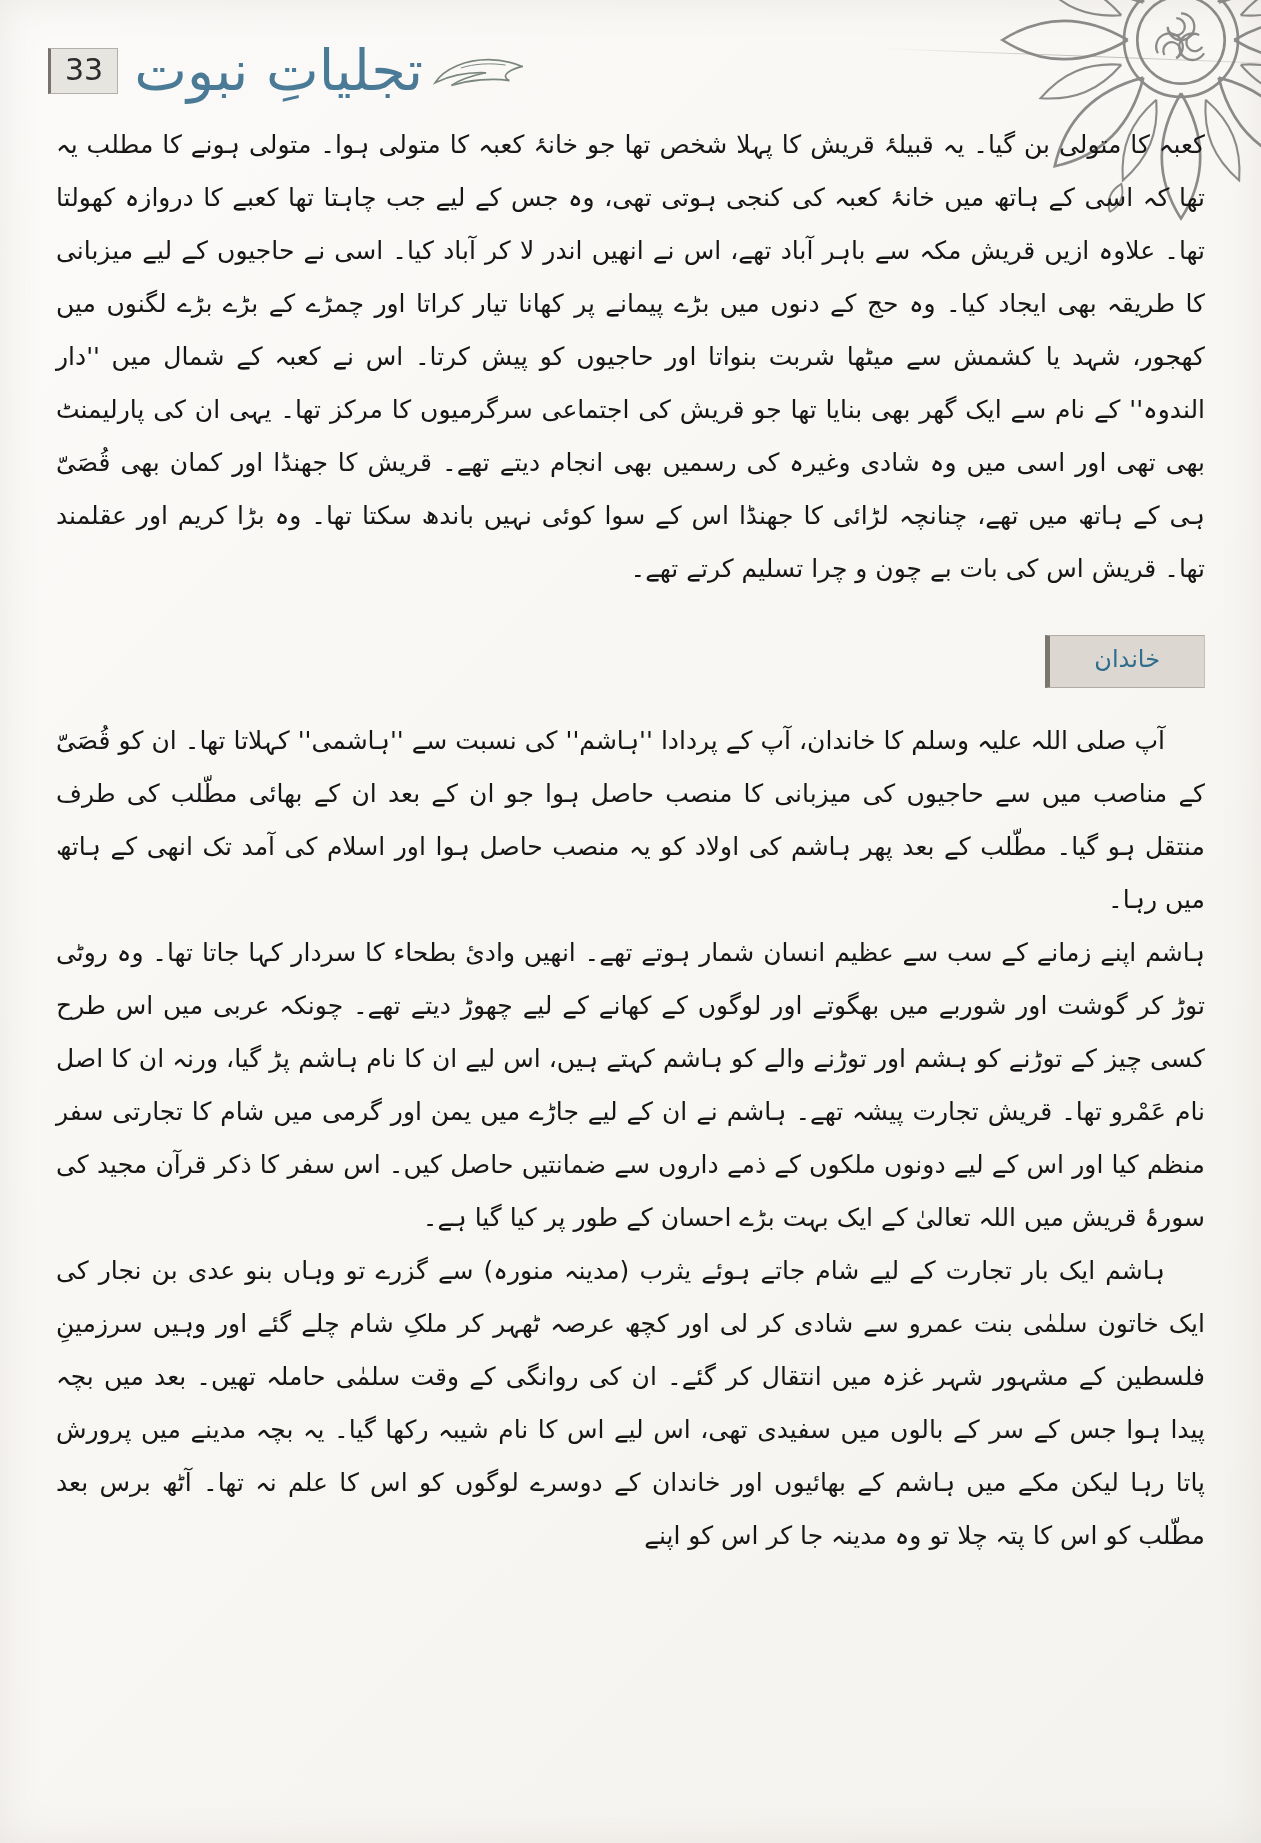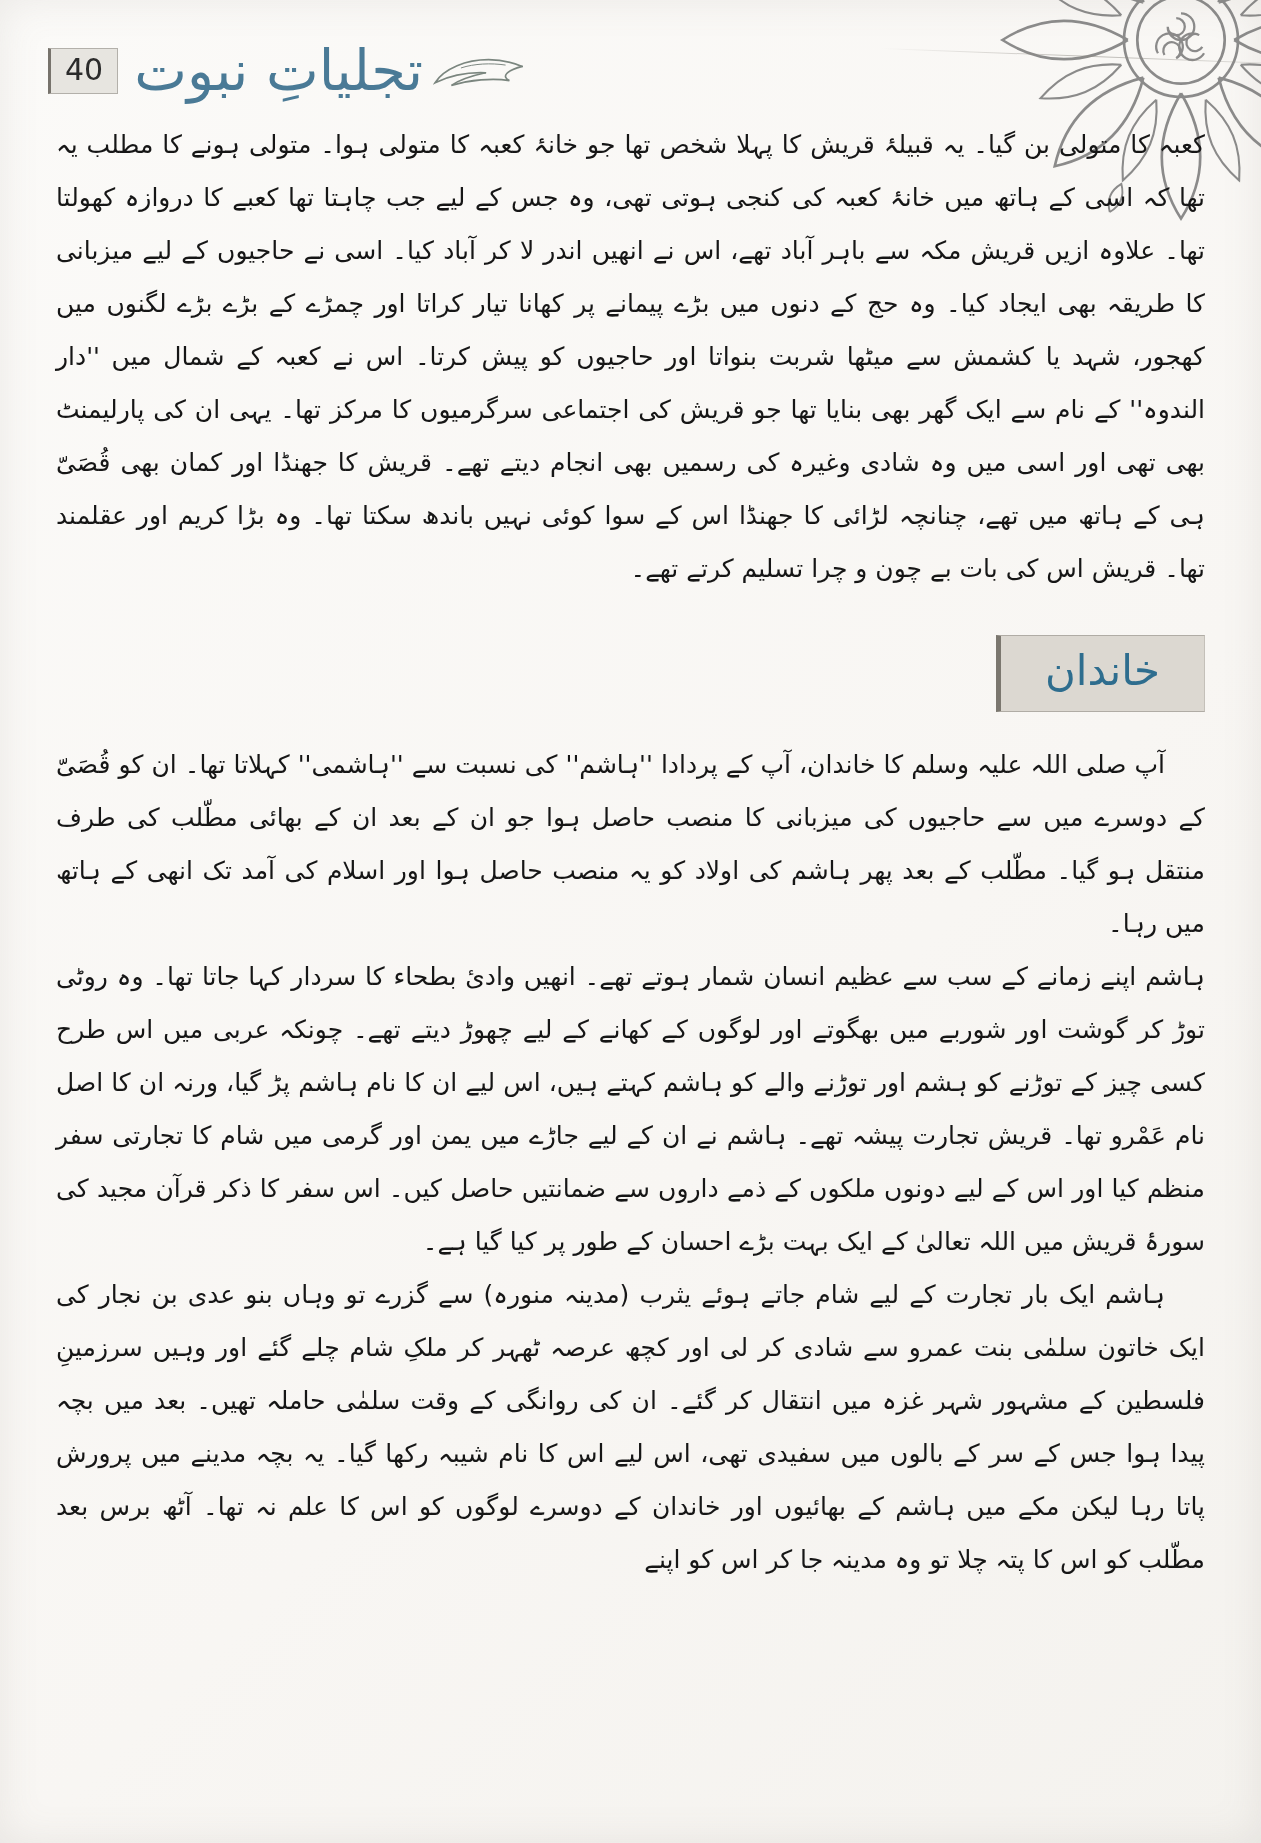--- a/index.html
+++ b/index.html
@@ -56,21 +56,21 @@
   .para.indent{text-indent:40px;}
   .heading-box{
     display:inline-block;
     margin:40px 0 26px 0;
     background:#dcd8d1;
     border:1px solid #b0aca5;
     border-right:1px solid #c4c0b9;
     border-left:5px solid #7b776f;
     padding:8px 44px 12px 44px;
     color:#2e6d8e;
-    font-size:42px;
+    font-size:24px;
     line-height:1.3;
   }
   .heading-row{line-height:0;}
   svg{display:block;}
 </style>
 </head>
 <body>
 
 <div class="page">
 
@@ -109,21 +109,21 @@
           <path d="M0,-94 q6,8 0,16 q-6,-8 0,-16" transform="rotate(-22.5) translate(0,-4)"></path>
           <path d="M0,-94 q6,8 0,16 q-6,-8 0,-16" transform="rotate(202.5) translate(0,-4)"></path>
         </g>
       </g>
     </svg>
   </div>
   <div class="scratch-line"></div>
 
   <div class="header">
     <div class="pagenum-box">
-      <span>40</span>
+      <span>33</span>
     </div>
     <div class="book-title">تجلیاتِ نبوت</div>
     <div class="swoosh">
       <svg viewBox="0 0 130 52" width="92" height="37">
         <g fill="none" stroke="#7b867f" stroke-width="2.4" stroke-linecap="round">
           <path d="M126 16 C 96 3, 60 4, 34 15 C 20 21, 9 29, 3 39 C 24 29, 48 24, 74 25"></path>
           <path d="M74 25 C 56 29, 38 34, 26 43 C 52 35, 84 32, 108 36 C 96 30, 104 22, 126 16"></path>
           <path d="M40 18 C 58 12, 82 11, 102 14" stroke-width="1.4"></path>
         </g>
       </svg>
@@ -131,20 +131,20 @@
   </div>
 
   <div class="content">
 
     <p class="para">کعبہ کا متولی بن گیا۔ یہ قبیلۂ قریش کا پہلا شخص تھا جو خانۂ کعبہ کا متولی ہوا۔ متولی ہونے کا مطلب یہ تھا کہ اسی کے ہاتھ میں خانۂ کعبہ کی کنجی ہوتی تھی، وہ جس کے لیے جب چاہتا تھا کعبے کا دروازہ کھولتا تھا۔ علاوہ ازیں قریش مکہ سے باہر آباد تھے، اس نے انھیں اندر لا کر آباد کیا۔ اسی نے حاجیوں کے لیے میزبانی کا طریقہ بھی ایجاد کیا۔ وہ حج کے دنوں میں بڑے پیمانے پر کھانا تیار کراتا اور چمڑے کے بڑے بڑے لگنوں میں کھجور، شہد یا کشمش سے میٹھا شربت بنواتا اور حاجیوں کو پیش کرتا۔ اس نے کعبہ کے شمال میں ''دار الندوہ'' کے نام سے ایک گھر بھی بنایا تھا جو قریش کی اجتماعی سرگرمیوں کا مرکز تھا۔ یہی ان کی پارلیمنٹ بھی تھی اور اسی میں وہ شادی وغیرہ کی رسمیں بھی انجام دیتے تھے۔ قریش کا جھنڈا اور کمان بھی قُصَیّ ہی کے ہاتھ میں تھے، چنانچہ لڑائی کا جھنڈا اس کے سوا کوئی نہیں باندھ سکتا تھا۔ وہ بڑا کریم اور عقلمند تھا۔ قریش اس کی بات بے چون و چرا تسلیم کرتے تھے۔</p>
 
     <div class="heading-row">
       <div class="heading-box">خاندان</div>
     </div>
 
-    <p class="para indent">آپ صلی اللہ علیہ وسلم کا خاندان، آپ کے پردادا ''ہاشم'' کی نسبت سے ''ہاشمی'' کہلاتا تھا۔ ان کو قُصَیّ کے دوسرے میں سے حاجیوں کی میزبانی کا منصب حاصل ہوا جو ان کے بعد ان کے بھائی مطّلب کی طرف منتقل ہو گیا۔ مطّلب کے بعد پھر ہاشم کی اولاد کو یہ منصب حاصل ہوا اور اسلام کی آمد تک انھی کے ہاتھ میں رہا۔</p>
+    <p class="para indent">آپ صلی اللہ علیہ وسلم کا خاندان، آپ کے پردادا ''ہاشم'' کی نسبت سے ''ہاشمی'' کہلاتا تھا۔ ان کو قُصَیّ کے مناصب میں سے حاجیوں کی میزبانی کا منصب حاصل ہوا جو ان کے بعد ان کے بھائی مطّلب کی طرف منتقل ہو گیا۔ مطّلب کے بعد پھر ہاشم کی اولاد کو یہ منصب حاصل ہوا اور اسلام کی آمد تک انھی کے ہاتھ میں رہا۔</p>
 
     <p class="para">ہاشم اپنے زمانے کے سب سے عظیم انسان شمار ہوتے تھے۔ انھیں وادیٔ بطحاء کا سردار کہا جاتا تھا۔ وہ روٹی توڑ کر گوشت اور شوربے میں بھگوتے اور لوگوں کے کھانے کے لیے چھوڑ دیتے تھے۔ چونکہ عربی میں اس طرح کسی چیز کے توڑنے کو ہشم اور توڑنے والے کو ہاشم کہتے ہیں، اس لیے ان کا نام ہاشم پڑ گیا، ورنہ ان کا اصل نام عَمْرو تھا۔ قریش تجارت پیشہ تھے۔ ہاشم نے ان کے لیے جاڑے میں یمن اور گرمی میں شام کا تجارتی سفر منظم کیا اور اس کے لیے دونوں ملکوں کے ذمے داروں سے ضمانتیں حاصل کیں۔ اس سفر کا ذکر قرآن مجید کی سورۂ قریش میں اللہ تعالیٰ کے ایک بہت بڑے احسان کے طور پر کیا گیا ہے۔</p>
 
     <p class="para indent">ہاشم ایک بار تجارت کے لیے شام جاتے ہوئے یثرب (مدینہ منورہ) سے گزرے تو وہاں بنو عدی بن نجار کی ایک خاتون سلمٰی بنت عمرو سے شادی کر لی اور کچھ عرصہ ٹھہر کر ملکِ شام چلے گئے اور وہیں سرزمینِ فلسطین کے مشہور شہر غزہ میں انتقال کر گئے۔ ان کی روانگی کے وقت سلمٰی حاملہ تھیں۔ بعد میں بچہ پیدا ہوا جس کے سر کے بالوں میں سفیدی تھی، اس لیے اس کا نام شیبہ رکھا گیا۔ یہ بچہ مدینے میں پرورش پاتا رہا لیکن مکے میں ہاشم کے بھائیوں اور خاندان کے دوسرے لوگوں کو اس کا علم نہ تھا۔ آٹھ برس بعد مطّلب کو اس کا پتہ چلا تو وہ مدینہ جا کر اس کو اپنے</p>
 
   </div>
 </div>
 
 </body></html>

